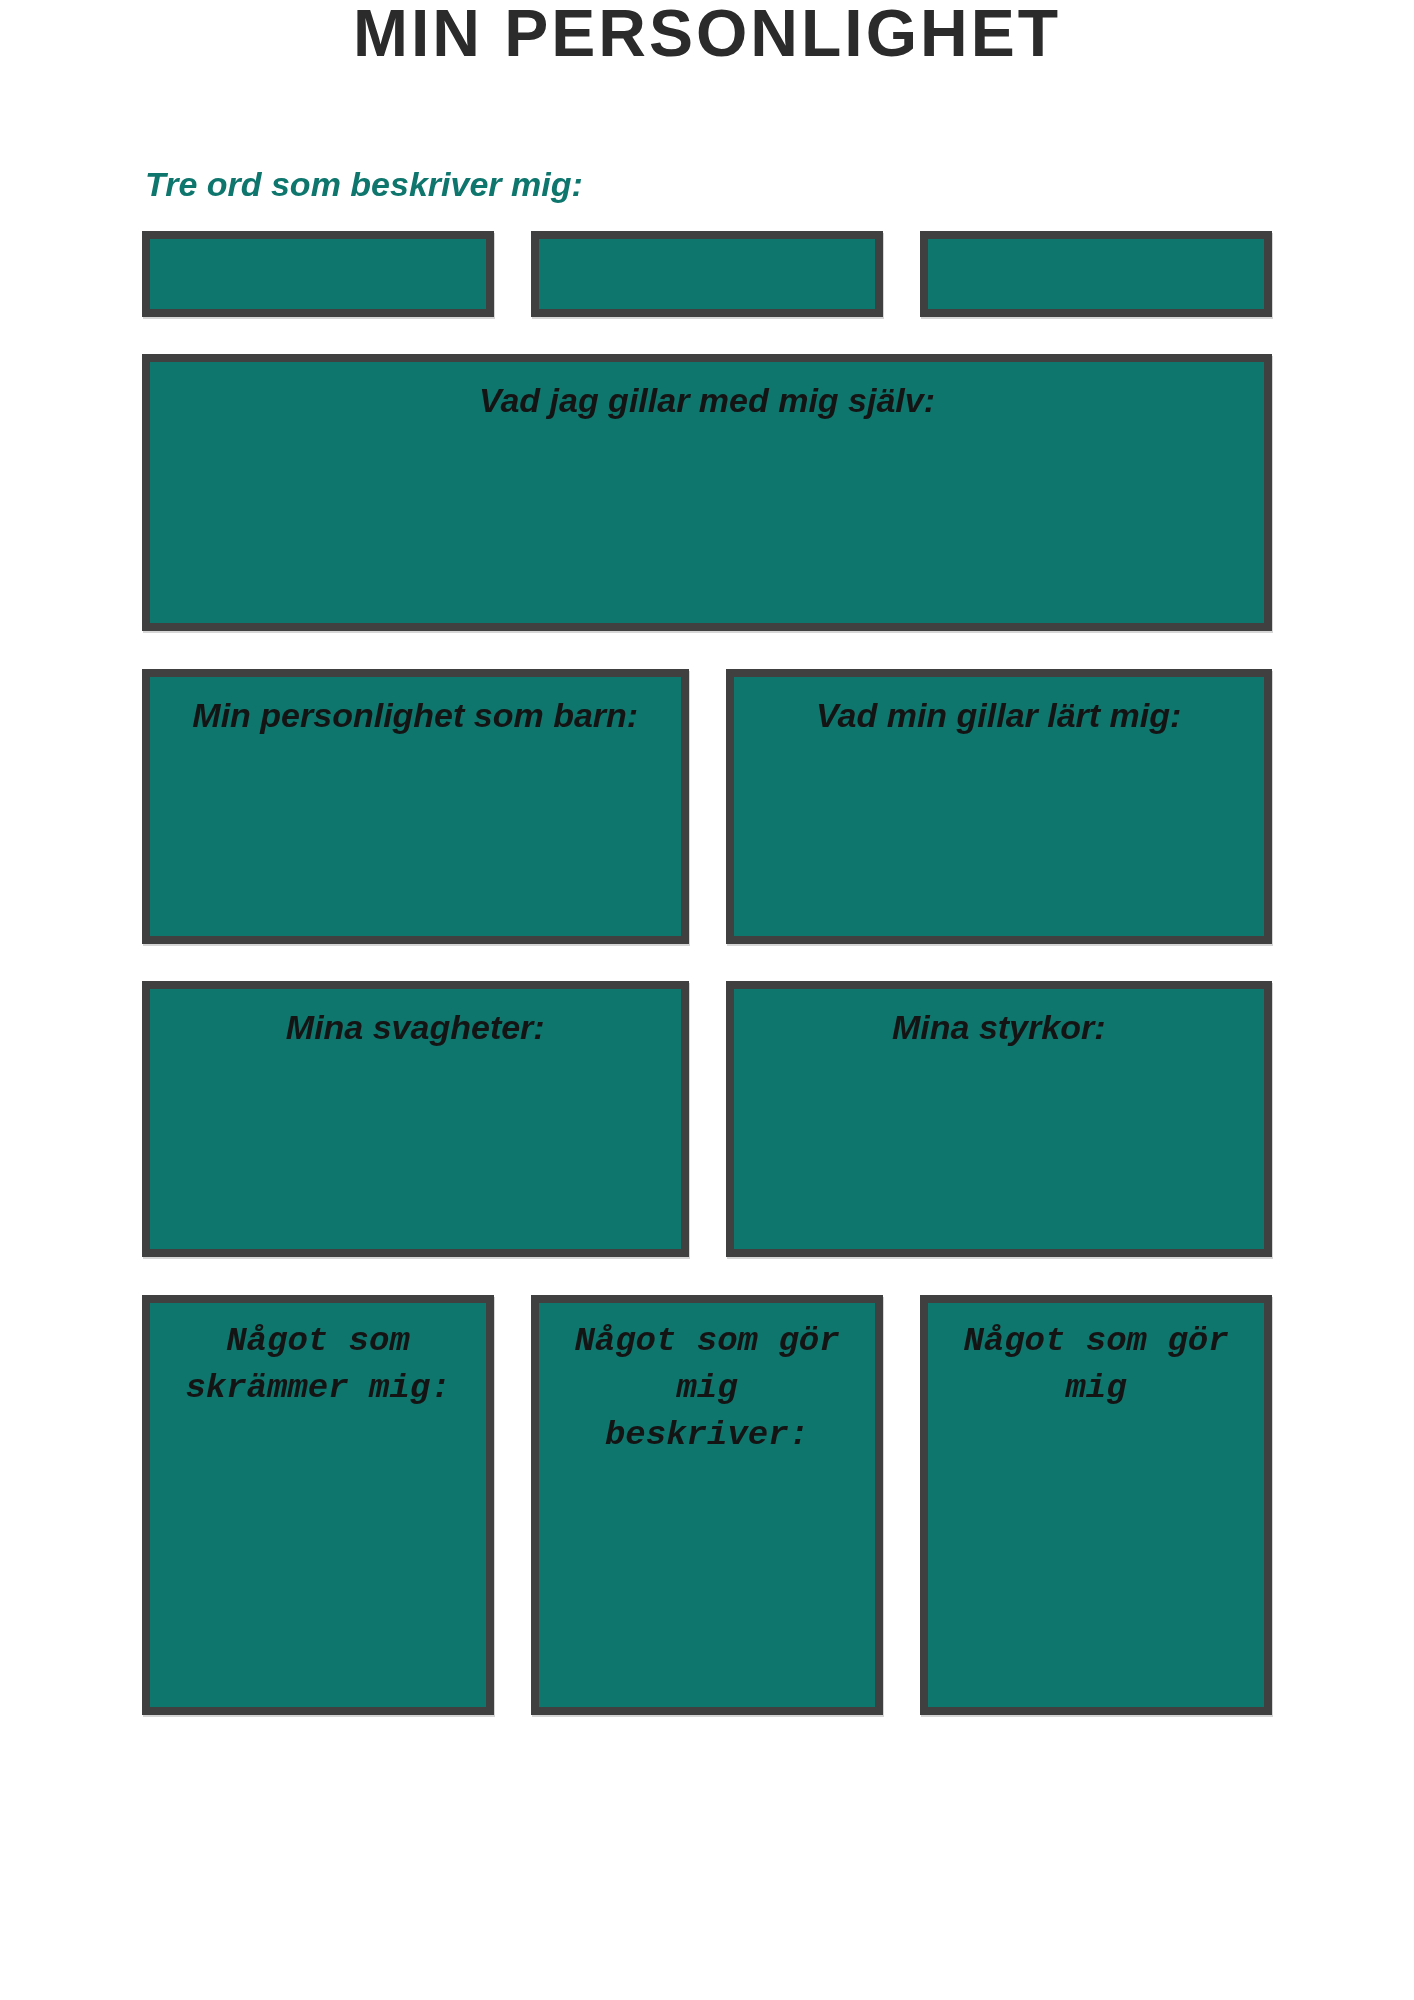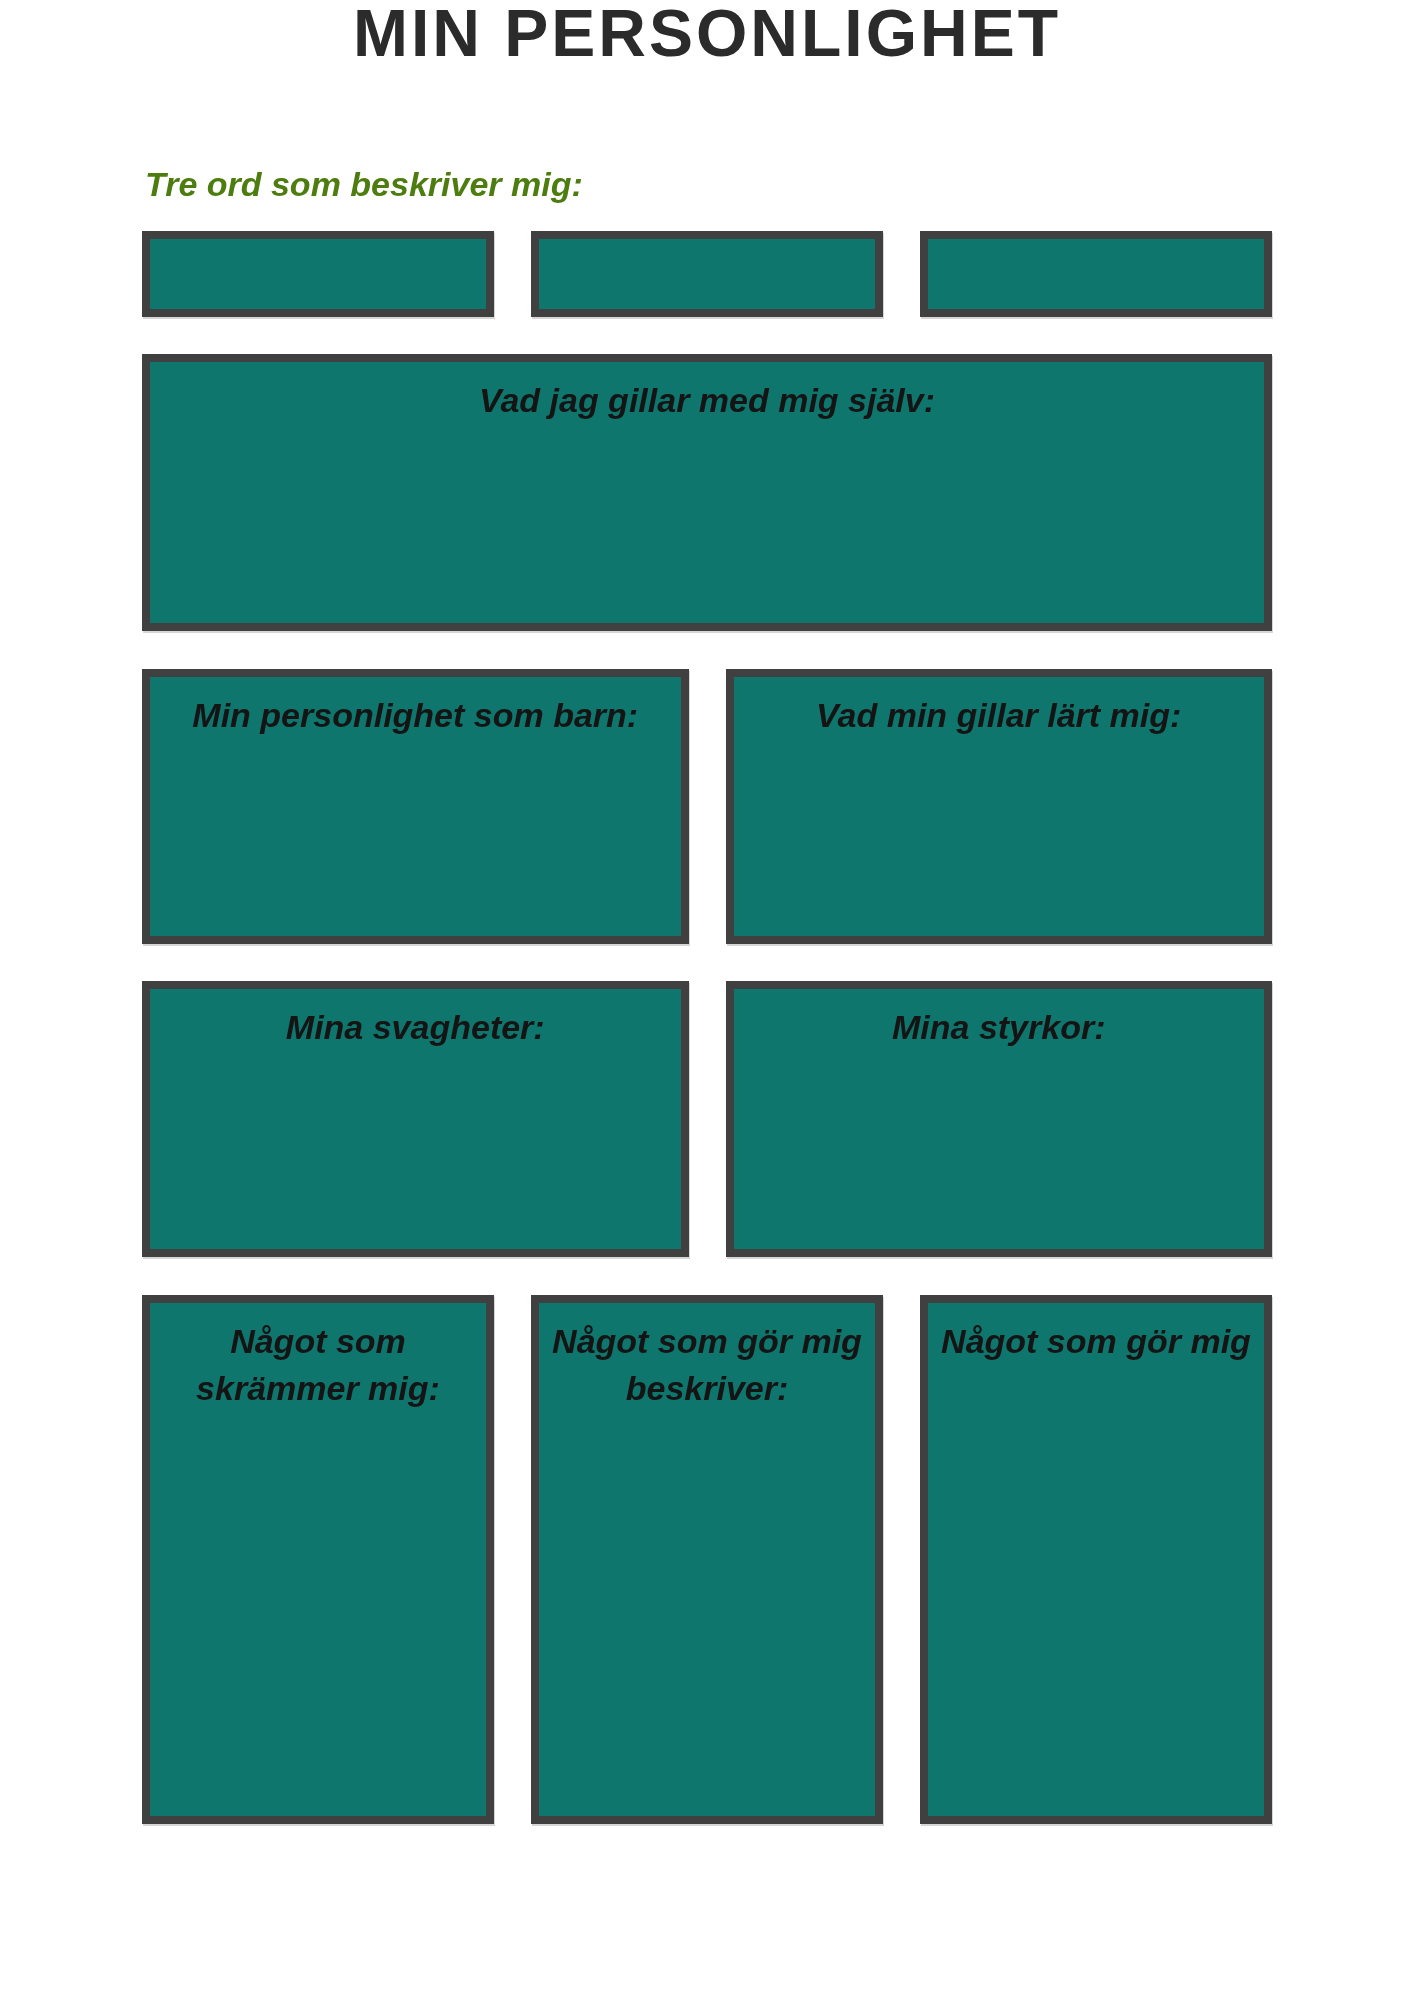--- a/index.html
+++ b/index.html
@@ -28,42 +28,42 @@
     letter-spacing: 3px;
     color: #2b2b2b;
     white-space: nowrap;
   }
   .intro-label {
     margin: 96px 0 0 3px;
     font-style: italic;
     font-weight: bold;
     font-size: 34px;
     line-height: 1.2;
-    color: #4d7c0f;
+    color: #0f766e;
   }
   .row {
     display: flex;
     gap: 37px;
     align-items: flex-end;
   }
   .box {
     box-sizing: border-box;
     border: 8px solid #404040;
     background: #0f766e;
     box-shadow: 1px 2px 0 rgba(26,26,26,0.18);
   }
   .row.words { margin-top: 26px; }
   .box.word { flex: 1; height: 86px; }
   .box.large { margin-top: 37px; height: 277px; }
   .row.mid2 { margin-top: 38px; }
   .row.mid2 .box { flex: 1; height: 275px; }
   .row.mid3 { margin-top: 37px; }
   .row.mid3 .box { flex: 1; height: 276px; }
   .row.bottom { margin-top: 38px; }
-  .row.bottom .box { flex: 1; height: 529px; }
+  .row.bottom .box { flex: 1; height: 420px; font-family: Liberation Mono, monospace; }
   .box-label {
     text-align: center;
     font-style: italic;
     font-weight: bold;
     font-size: 34px;
     line-height: 1.38;
     padding: 15px 12px 0 12px;
     color: #141414;
   }
   .box-label .line { display: block; }

